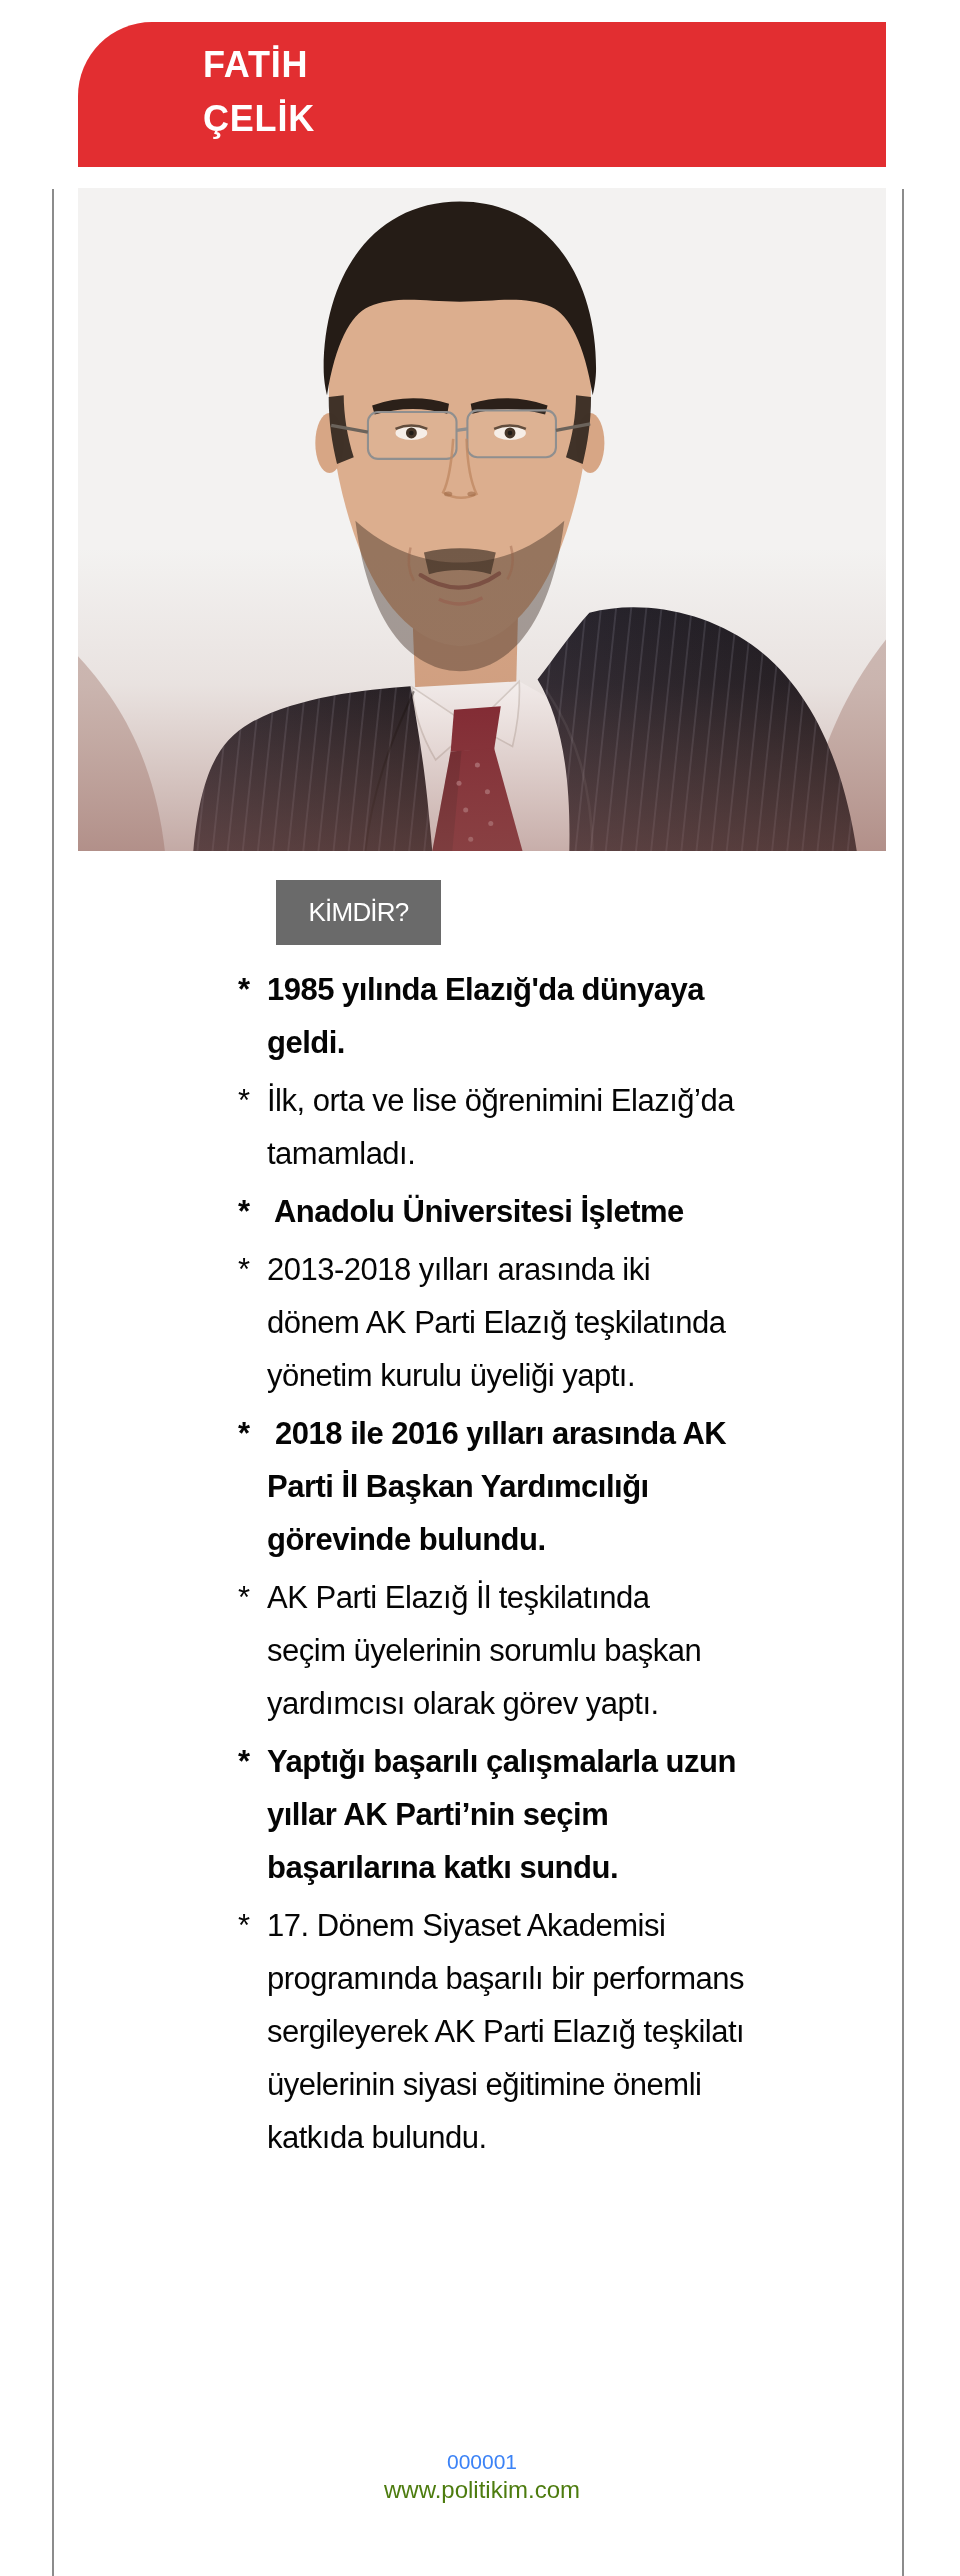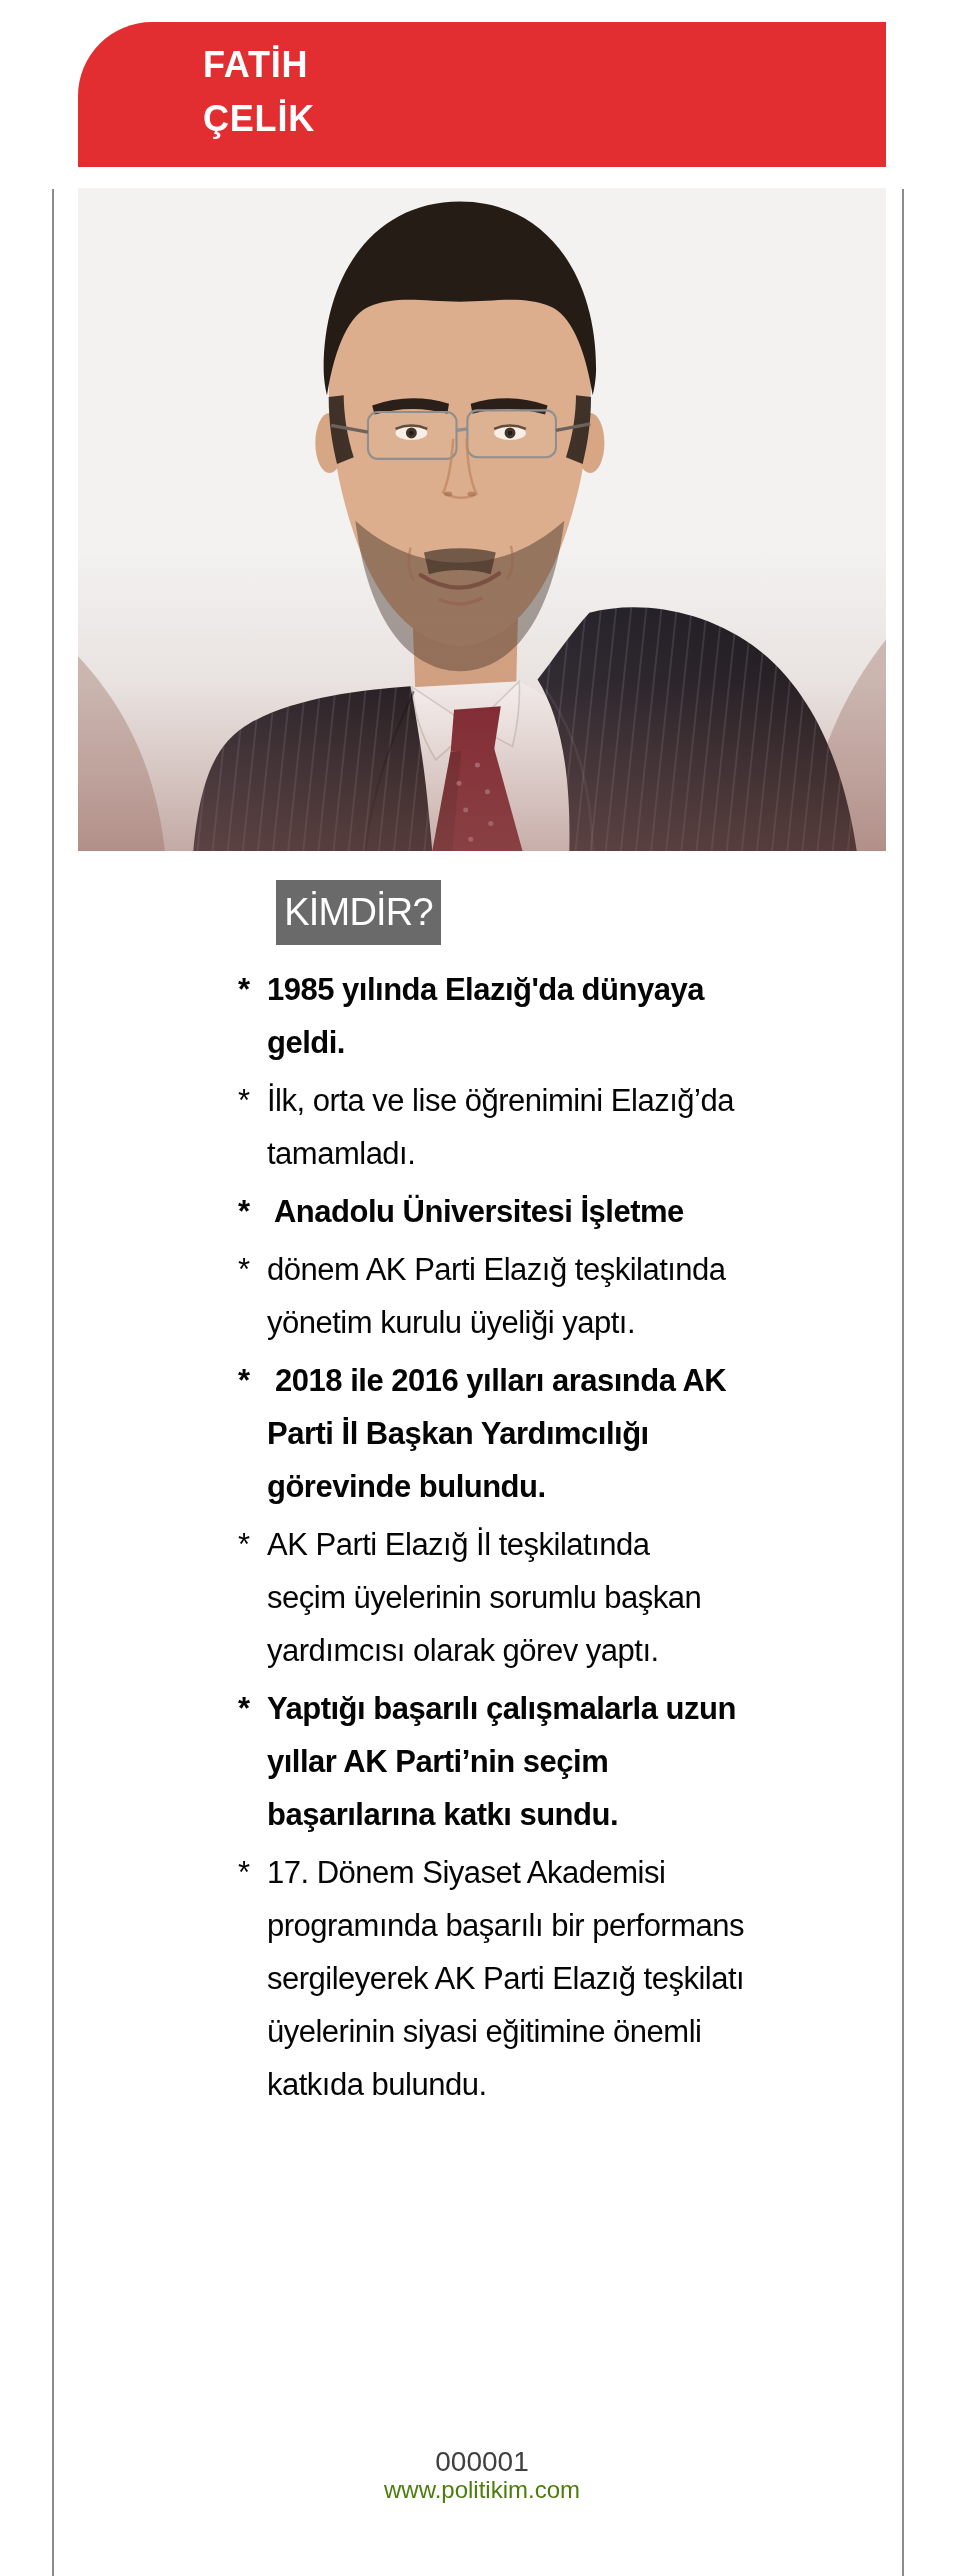--- a/index.html
+++ b/index.html
@@ -26,36 +26,36 @@
     font-size:36px;font-weight:bold;line-height:54px;letter-spacing:0.8px;
   }
 
   .photo{position:absolute;left:78px;top:188px;width:808px;height:663px;}
   .photo svg{display:block;width:100%;height:100%;}
 
   .kimdir{
     position:absolute;left:276px;top:880px;width:165px;height:65px;
     background:var(--label-bg);color:#ffffff;
     display:flex;align-items:center;justify-content:center;
-    font-size:38px;letter-spacing:-0.8px;
+    font-size:26px;letter-spacing:-0.8px;
   }
 
   .bio{
     position:absolute;left:238px;top:963px;width:648px;
     font-size:31px;line-height:53px;color:var(--ink);letter-spacing:-0.5px;
   }
   .bio-item{display:flex;margin-bottom:5px;}
   .bio-item.bold{font-weight:bold;}
   .bio-item .marker{flex:0 0 29px;width:29px;}
   .bio-item .line{white-space:pre;}
 
   .footer{
     position:absolute;left:78px;top:2448px;width:808px;text-align:center;
   }
-  .footer .serial{font-size:28px;line-height:27.6px;color:#404040;}
+  .footer .serial{font-size:21px;line-height:27.6px;color:#3b82f6;}
   .footer .site{font-size:24px;line-height:27.6px;color:#4d7c0f;}
 </style>
 </head>
 <body>
 
 <div class="frame-line left"></div>
 <div class="frame-line right"></div>
 
 <div class="header">
   <div class="title">
@@ -173,20 +173,21 @@
     </div>
     <div class="bio-item bold">
       <span class="marker">*</span>
       <div class="lines">
         <div class="line"> Anadolu Üniversitesi İşletme</div>
       </div>
     </div>
     <div class="bio-item">
       <span class="marker">*</span>
       <div class="lines">
+        <div class="line">2013-2018 yılları arasında iki</div>
         <div class="line">dönem AK Parti Elazığ teşkilatında</div>
         <div class="line">yönetim kurulu üyeliği yaptı.</div>
       </div>
     </div>
     <div class="bio-item bold">
       <span class="marker">*</span>
       <div class="lines">
         <div class="line"> 2018 ile 2016 yılları arasında AK</div>
         <div class="line">Parti İl Başkan Yardımcılığı</div>
         <div class="line">görevinde bulundu.</div>

